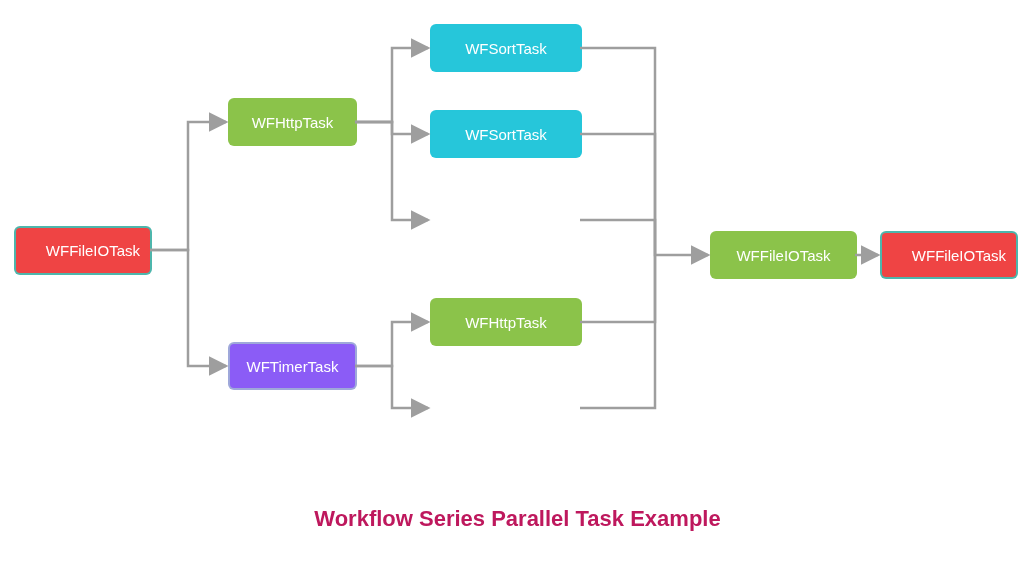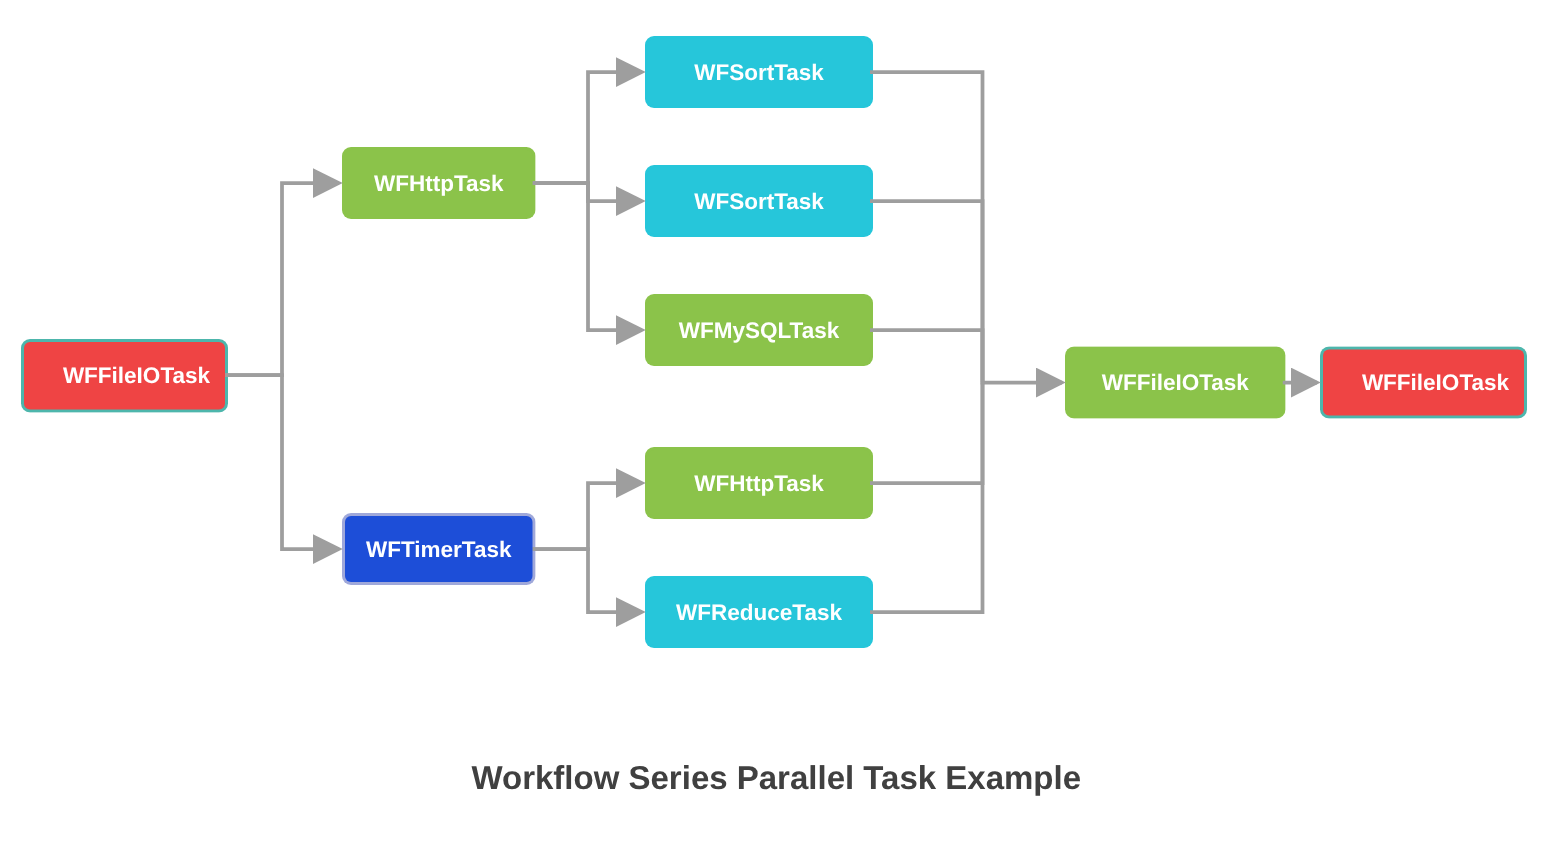--- a/index.html
+++ b/index.html
@@ -15,50 +15,50 @@
       position: relative;
       width: 100%;
       height: 500px;
     }
     .node {
       position: absolute;
       display: flex;
       align-items: center;
       justify-content: center;
       color: #ffffff;
-      font-weight: 700;
+      font-weight: 400;
       font-size: 15px;
       border-radius: 4px;
       padding: 0 10px;
     }
     .node::before {
       content: "";
       position: absolute;
       inset: -2px;
       border-radius: 6px;
       z-index: -1;
       filter: blur(0.5px);
     }
     .teal { background: #ef4444; justify-content: flex-end; }
     .teal::before { background: #4db6ac; border: 2px solid rgba(77,182,172,0.4); }
     .green { background: #8bc34a; }
     .green::before { background: #8bc34a; border: 2px solid rgba(139,195,74,0.4); }
     .cyan { background: #26c6da; }
     .cyan::before { background: #26c6da; border: 2px solid rgba(38,198,218,0.4); }
-    .purple { background: #1d4ed8; }
+    .purple { background: #8b5cf6; }
     .purple::before { background: #9fa8da; border: 2px solid rgba(159,168,218,0.4); }
     .title {
       position: absolute;
       bottom: 30px;
       left: 0;
       right: 0;
       text-align: center;
       font-size: 22px;
       font-weight: 700;
-      color: #404040;
+      color: #be185d;
     }
     svg.edges {
       position: absolute;
       top: 0; left: 0;
       width: 100%; height: 100%;
       pointer-events: none;
     }
     .edge {
       stroke: #9e9e9e;
       stroke-width: 2.5;
@@ -116,31 +116,25 @@
   </div>
 
   <div class="node cyan" style="left:432px; top:26px; width:148px; height:44px;">
     <span>WFSortTask</span>
   </div>
 
   <div class="node cyan" style="left:432px; top:112px; width:148px; height:44px;">
     <span>WFSortTask</span>
   </div>
 
-  <div class="node green" style="left:432px; top:198px; width:148px; height:44px;">
-    <span>WFMySQLTask</span>
-  </div>
 
   <div class="node green" style="left:432px; top:300px; width:148px; height:44px;">
     <span>WFHttpTask</span>
   </div>
 
-  <div class="node cyan" style="left:432px; top:386px; width:148px; height:44px;">
-    <span>WFReduceTask</span>
-  </div>
 
   <div class="node green" style="left:712px; top:233px; width:143px; height:44px;">
     <span>WFFileIOTask</span>
   </div>
 
   <div class="node teal" style="left:882px; top:233px; width:134px; height:44px;">
     <span>WFFileIOTask</span>
   </div>
 
 </div>

